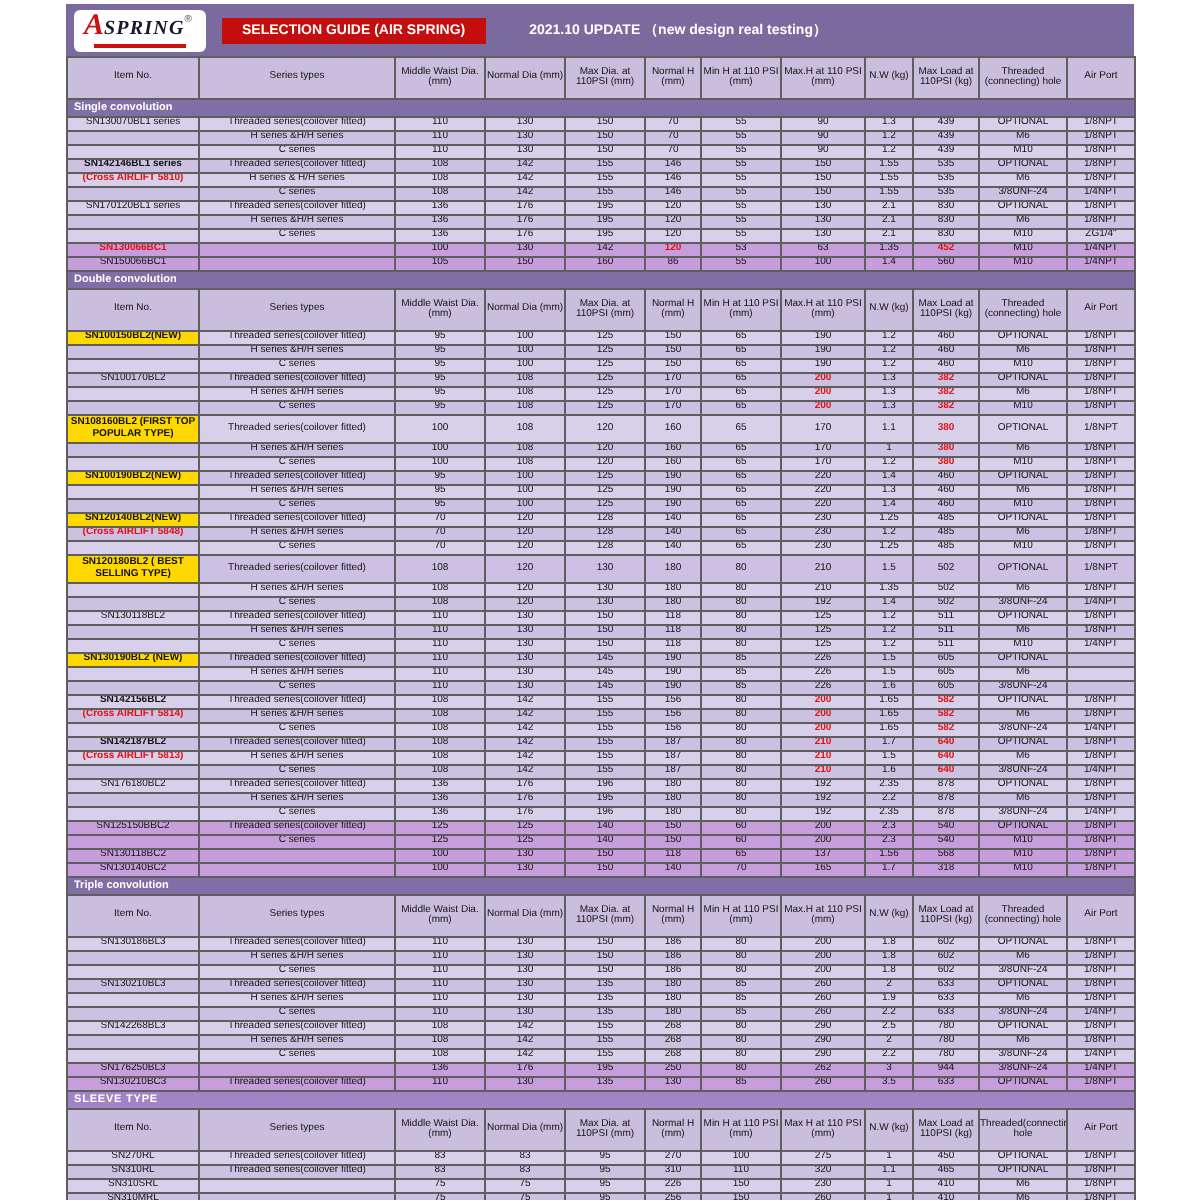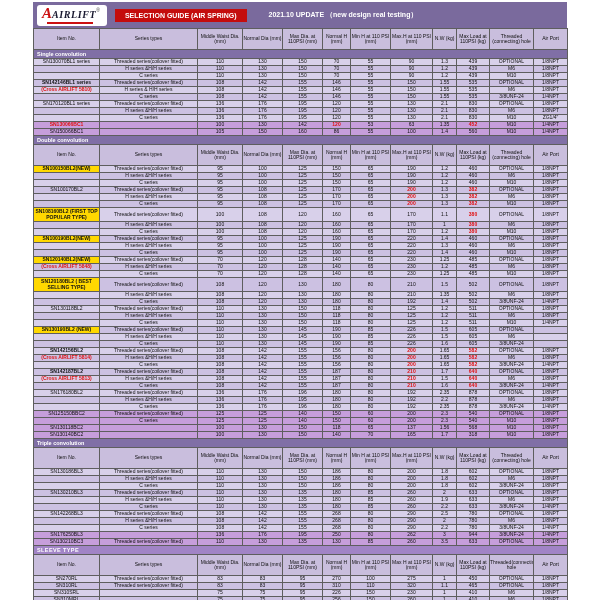--- a/index.html
+++ b/index.html
@@ -33,21 +33,21 @@
   td.redval{color:#e01010;font-weight:bold;}
   tr.tall td{height:13px;}
 </style>
 </head>
 <body>
 
 <div class="page">
   <div class="topband">
     <div class="logo">
       <span class="logo-a">A</span>
-      <span class="logo-rest">AIRLIFT</span>
+      <span class="logo-rest">SPRING</span>
       <span class="logo-reg">®</span>
       <span class="logo-bar"></span>
     </div>
     <div class="title-box">SELECTION GUIDE (AIR SPRING)</div>
     <div class="update">2021.10 UPDATE （new design real testing）</div>
   </div>
   <table>
     <colgroup>
       <col style="width:66px">
         <col style="width:98px">

